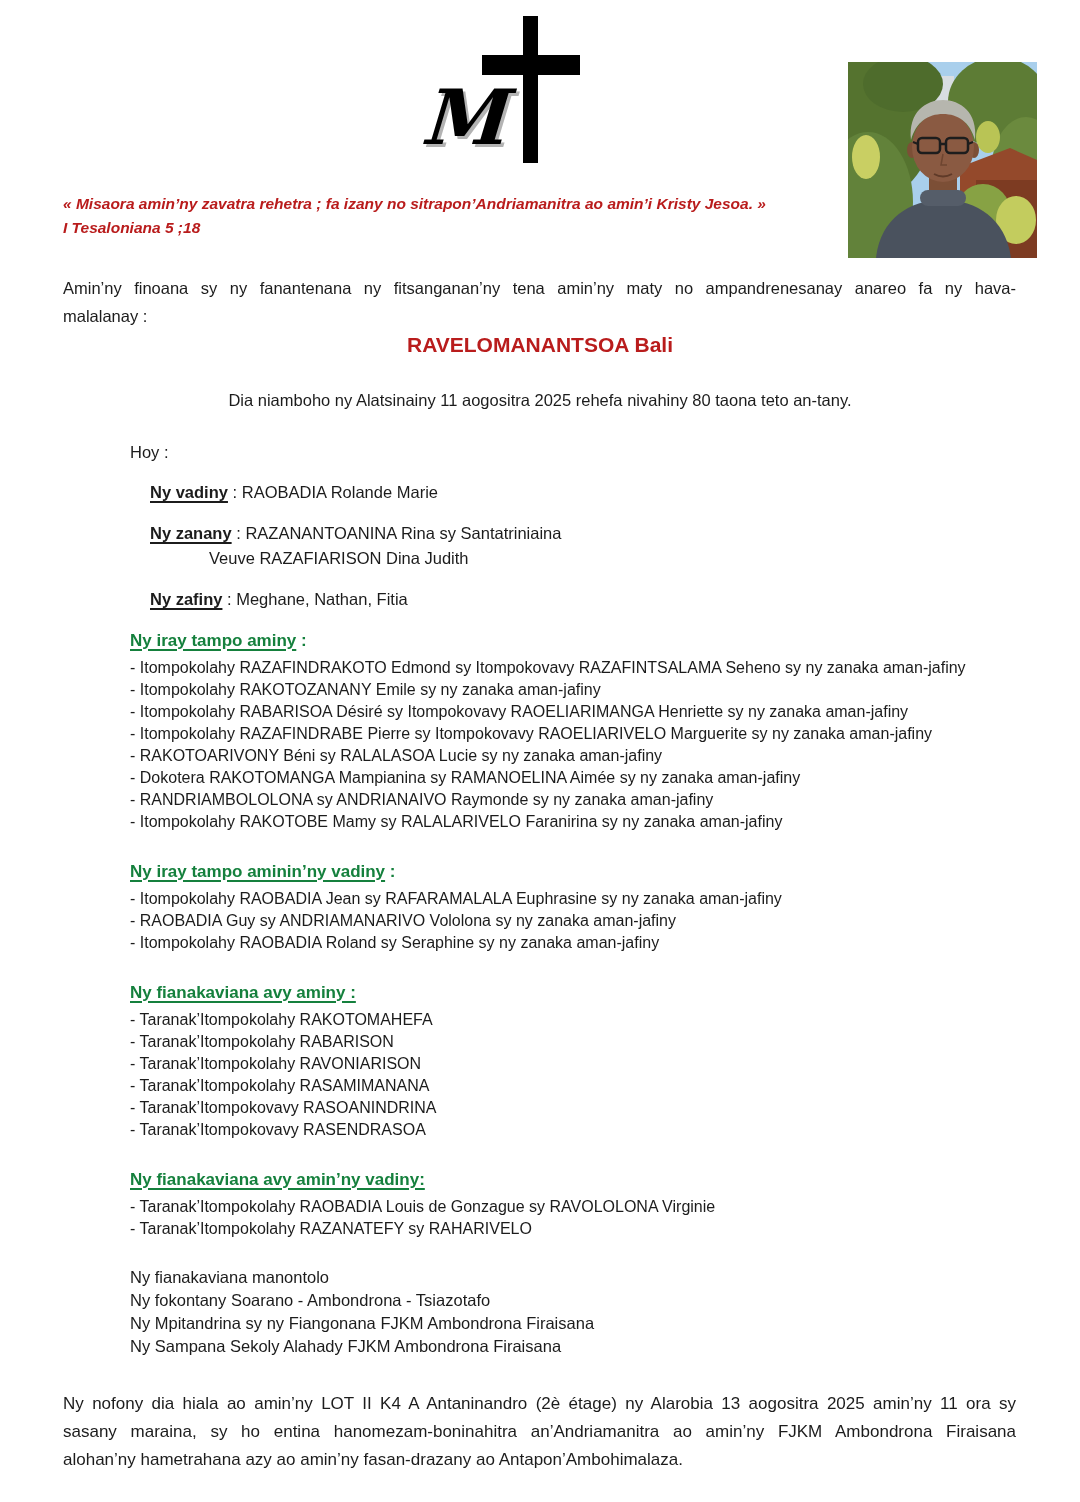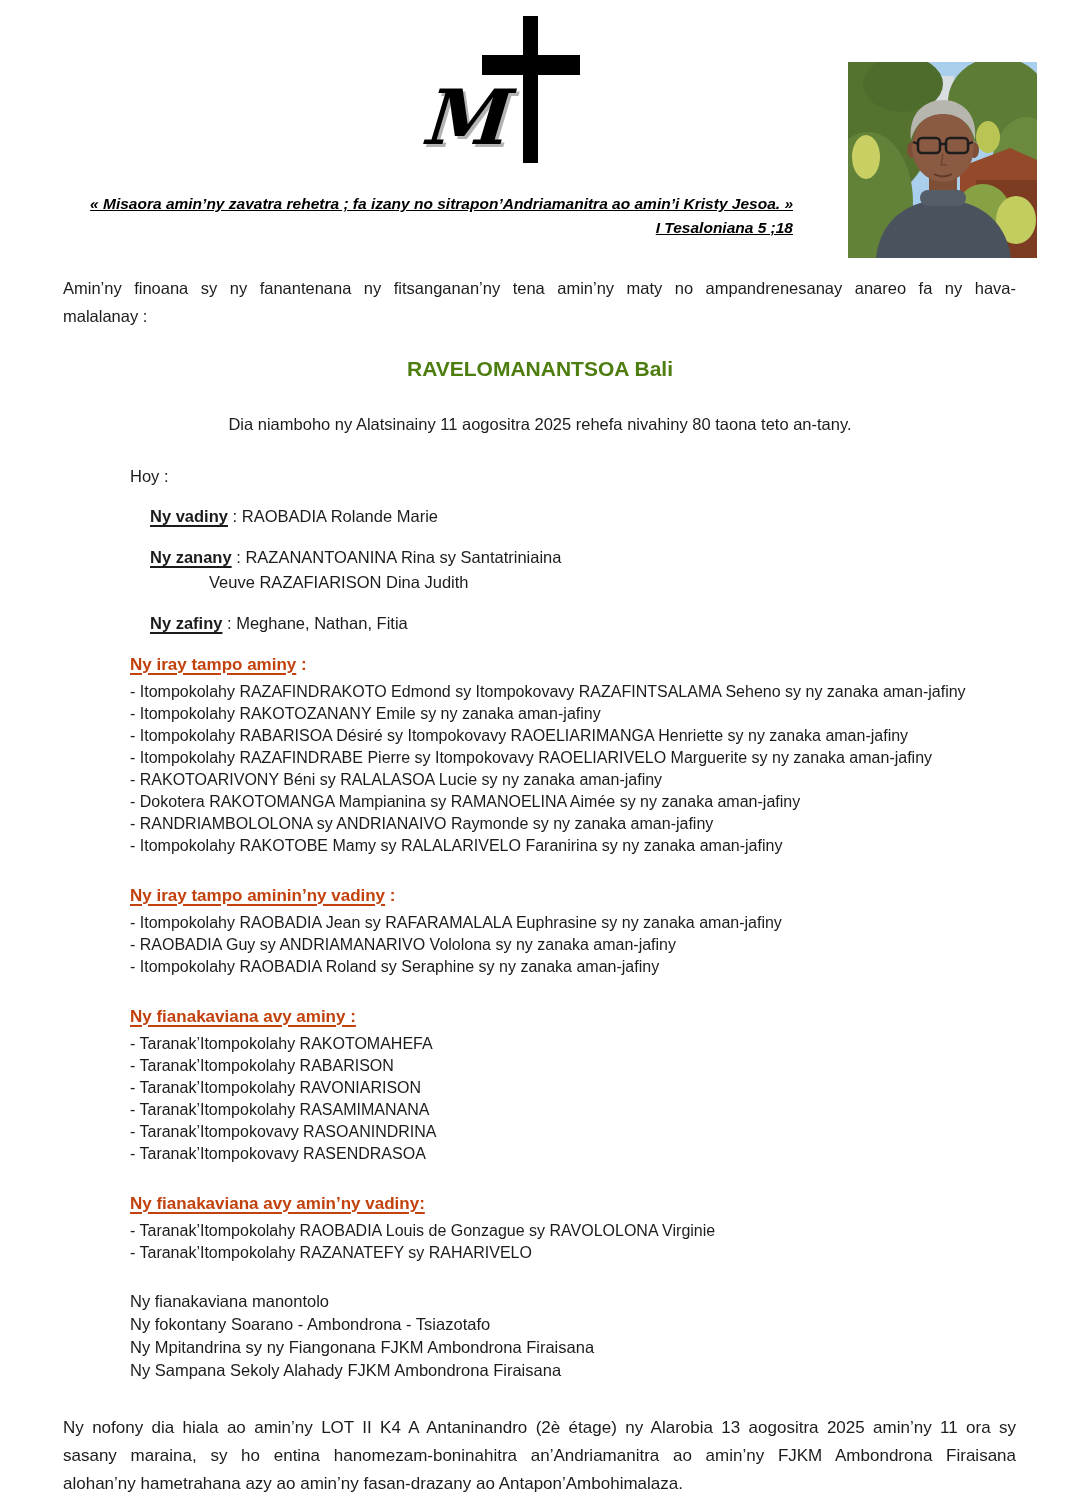--- a/index.html
+++ b/index.html
@@ -25,42 +25,41 @@
     text-shadow:3px 3px 0 #b3b3b3;
     transform:skewX(-6deg);
   }
   .photo {
     position:absolute; left:848px; top:62px;
     width:189px; height:196px; overflow:hidden;
   }
   
   .quote {
     margin-left:63px; width:730px;
-    text-align:right;
+    text-align:left;
     font-weight:bold; font-style:italic;
     font-size:15.5px; line-height:24px;
-    color:#000000;
-    text-decoration:underline;
+    color:#b91c1c;
   }
   
   .intro { margin:34px 64px 0 63px; font-size:16.5px; line-height:28px; }
   .just  { text-align:justify; text-align-last:justify; }
   .title {
-    margin-top:24px; text-align:center;
-    font-weight:bold; font-size:21px; line-height:30px; color:#4d7c0f;
+    text-align:center;
+    font-weight:bold; font-size:21px; line-height:30px; color:#b91c1c;
   }
   .death-line { margin-top:28px; text-align:center; font-size:16.5px; line-height:24px; }
   .hoy { margin:28px 0 0 130px; font-size:16.5px; line-height:24px; }
   .row { margin:16px 0 0 130px; font-size:16.5px; line-height:25px; }
   .row-label { font-weight:bold; text-decoration:underline; text-decoration-thickness:2px; text-underline-offset:3px;margin-left:20px; }
   .row-indent2 { margin-left:79px; }
   .section { margin:16px 0 0 130px; }
   .section-gap { margin-top:26px; }
   .section-title {
-    font-size:17px; font-weight:bold; line-height:26px; margin-bottom:3px; color:#c2410c;
+    font-size:17px; font-weight:bold; line-height:26px; margin-bottom:3px; color:#15803d;
   }
   .section-title .u { text-decoration:underline; text-decoration-thickness:2px; text-underline-offset:3px; }
   .item { font-size:16px; line-height:22px; }
   .ack { margin:26px 0 0 130px; }
   .ack-line { font-size:16.5px; line-height:23px; }
   .footer { margin:32px 64px 0 63px; font-size:17px; line-height:28px; }
 </style>
 </head>
 <body>
 

